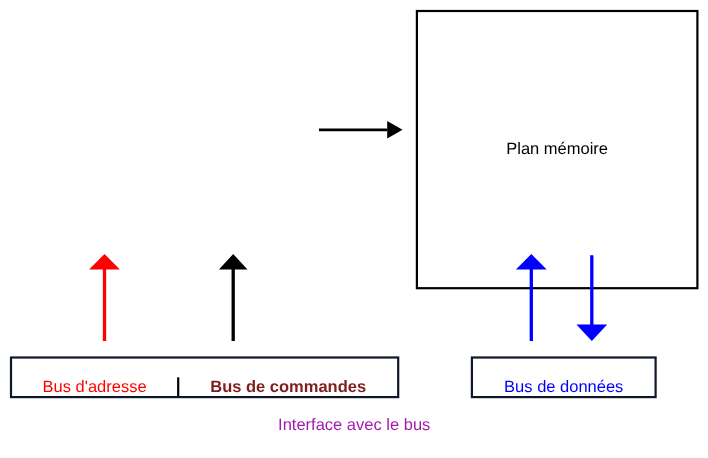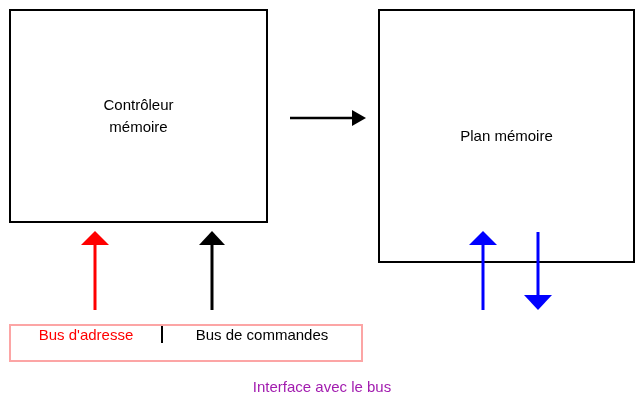--- a/index.html
+++ b/index.html
@@ -47,24 +47,24 @@
     left: 378px;
     top: 9px;
     width: 257px;
     height: 254px;
   }
 
   
   .legend-box {
     position: absolute;
     box-sizing: border-box;
-    border: 2px solid #fca5a5;
+    border: 2px solid #0f172a;
     background: #ffffff;
     display: flex;
-    align-items: flex-start;
+    align-items: flex-end;
   }
   #interface-legend {
     left: 9px;
     top: 324px;
     width: 354px;
     height: 38px;
   }
   #data-legend {
     left: 428px;
     top: 324px;
@@ -78,21 +78,22 @@
     font-size: 15px;
     box-sizing: border-box;
   }
   #address-bus-cell {
     width: 152px;
     color: #ff0000;
     border-right: 2px solid #000000;
   }
   #command-bus-cell {
     flex: 1;
-    color: #000000;
+    color: #7f1d1d;
+    font-weight: bold;
   }
   #data-bus-cell {
     flex: 1;
     color: #0000ff;
   }
 
   
   #interface-caption {
     position: absolute;
     left: 0;
@@ -111,24 +112,20 @@
     width: 644px;
     height: 416px;
     pointer-events: none;
   }
 </style>
 </head>
 <body>
 
 <div id="canvas">
 
-  <div class="block" id="controller-block">
-    <span class="block-label">Contrôleur
-mémoire</span>
-  </div>
 
   <div class="block" id="memory-array-block">
     <span class="block-label">Plan mémoire</span>
   </div>
 
   <svg id="arrow-layer" viewBox="0 0 644 416">
 
     <g>
       <line x1="290" y1="118" x2="352" y2="118" stroke="#000000" stroke-width="2.5"></line>
       <polygon points="352,110 366,118 352,126" fill="#000000"></polygon>
@@ -157,16 +154,21 @@
 
   <div class="legend-box" id="interface-legend">
     <div class="legend-cell" id="address-bus-cell">
       <span>Bus d'adresse</span>
     </div>
     <div class="legend-cell" id="command-bus-cell">
       <span>Bus de commandes</span>
     </div>
   </div>
 
+  <div class="legend-box" id="data-legend">
+    <div class="legend-cell" id="data-bus-cell">
+      <span>Bus de données</span>
+    </div>
+  </div>
 
   <div id="interface-caption">Interface avec le bus</div>
 
 </div>
 
 </body></html>

